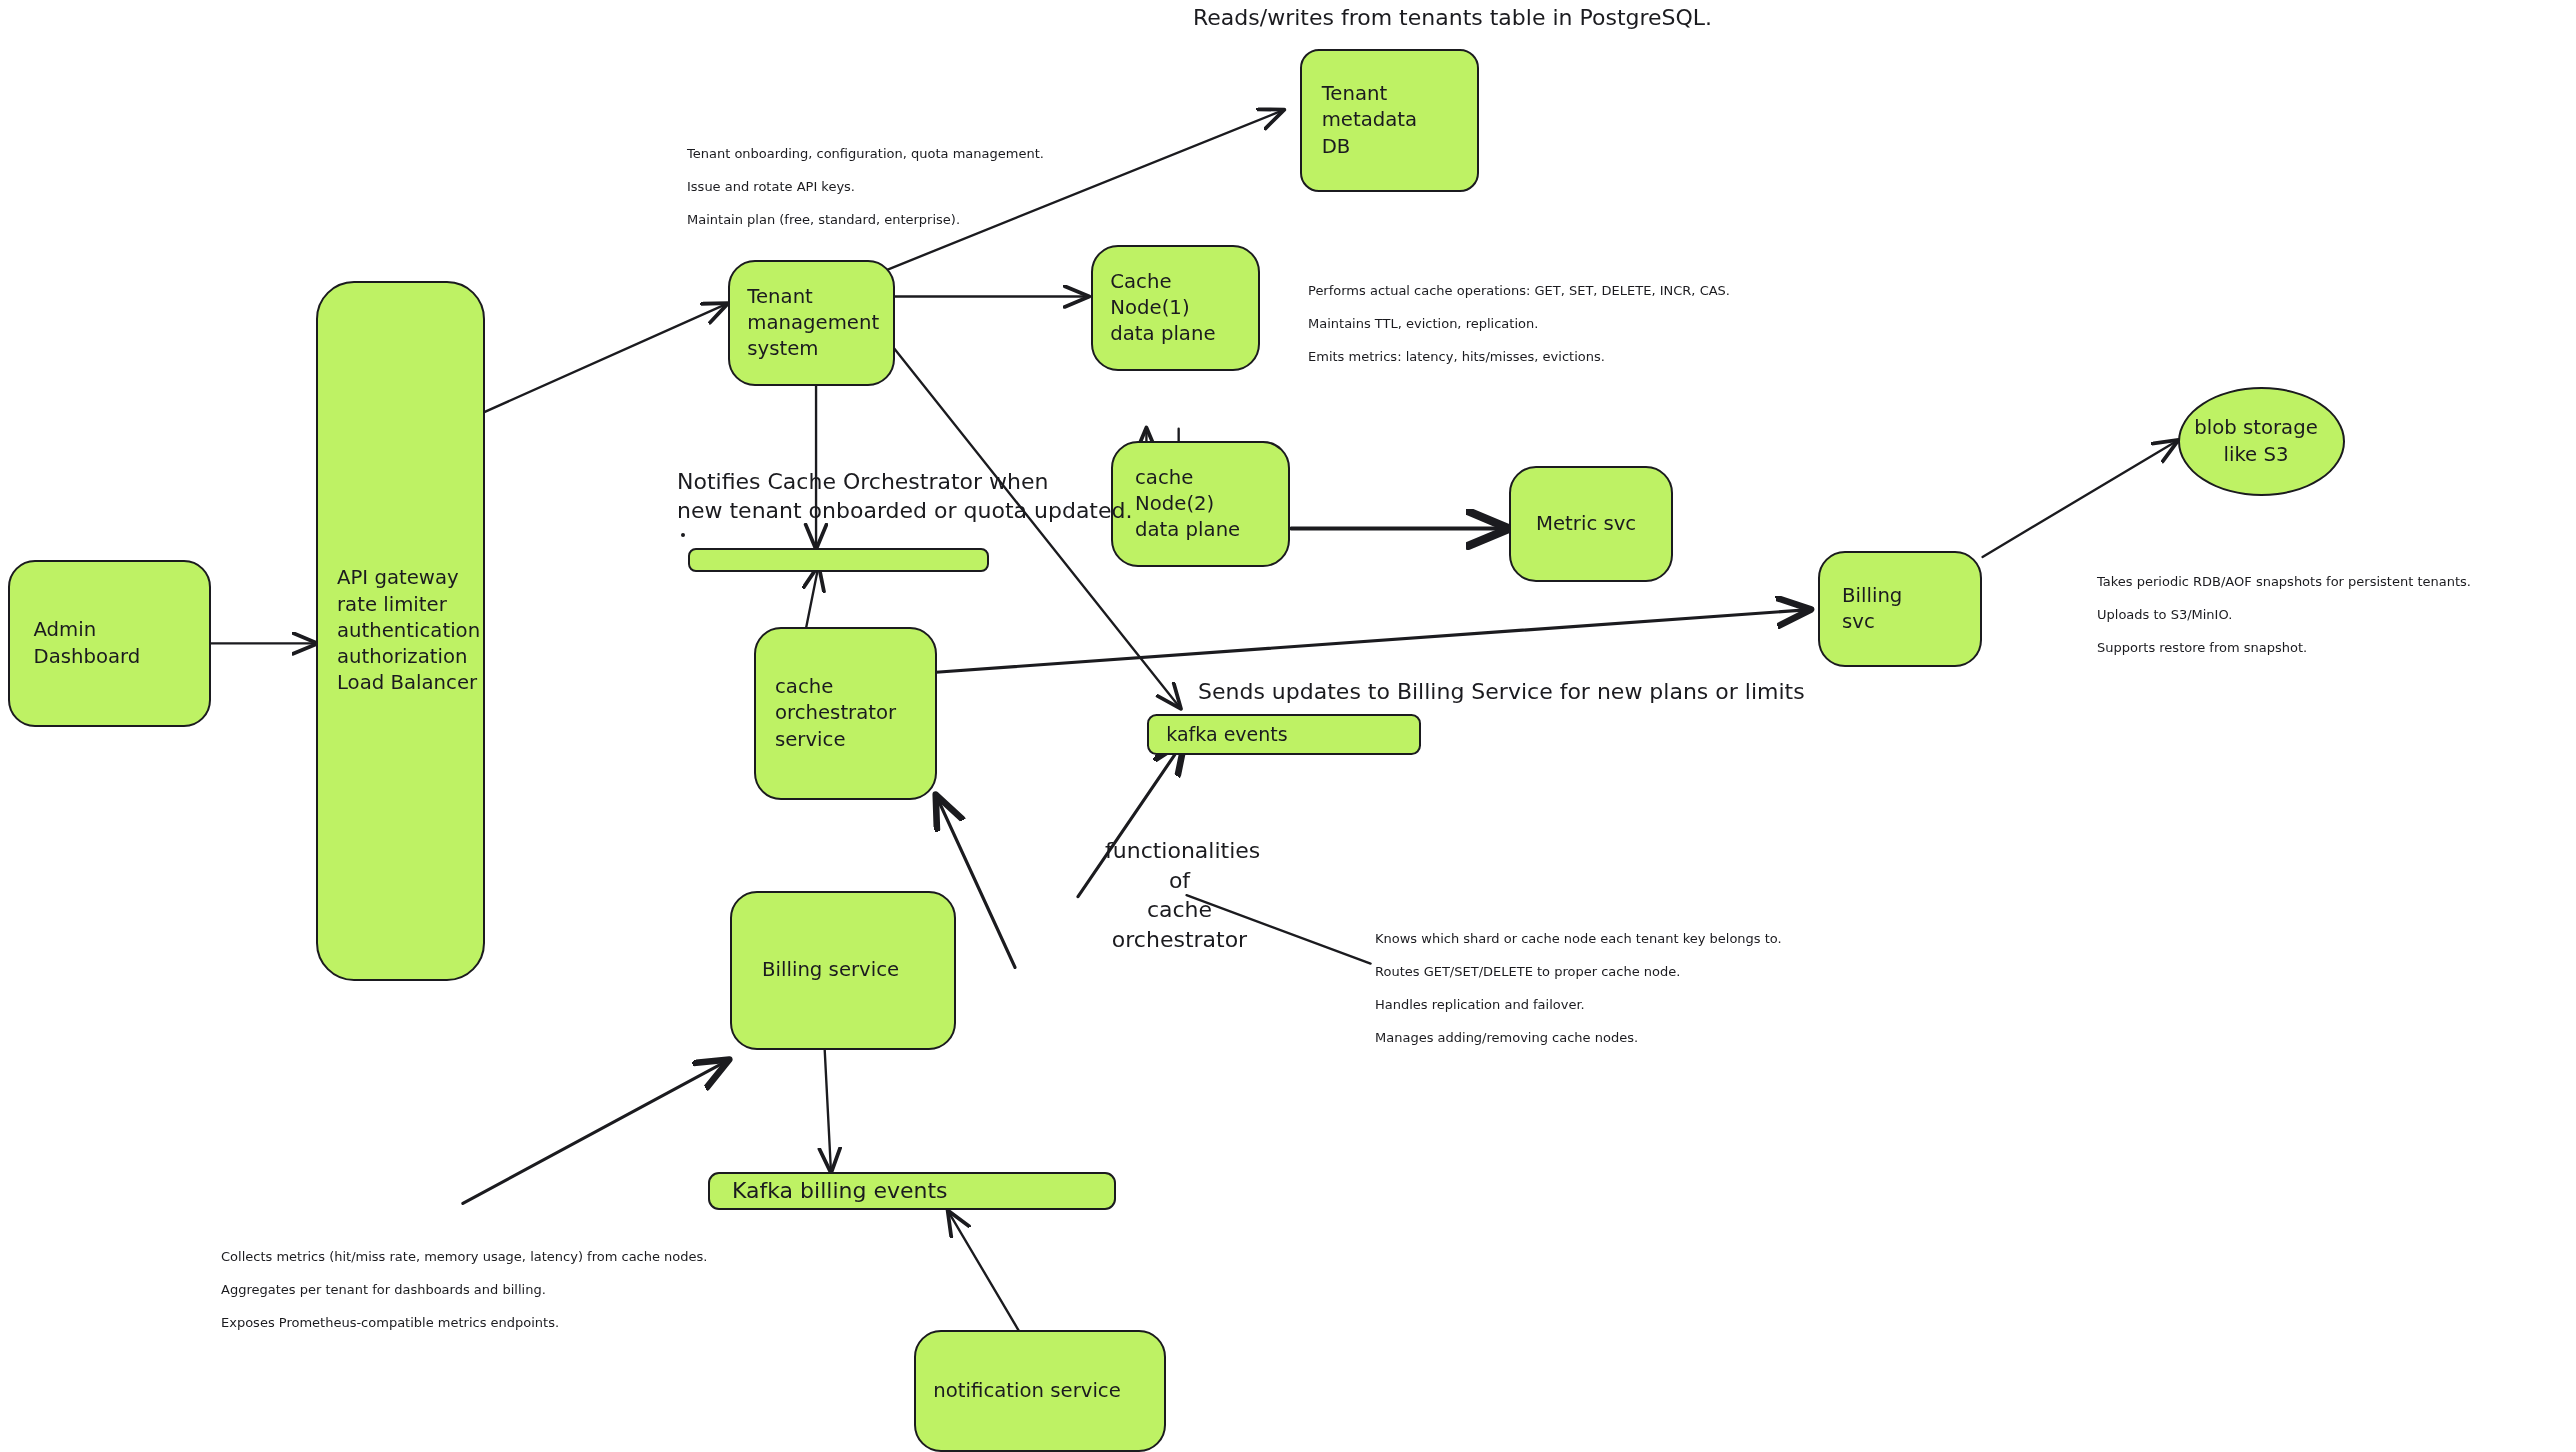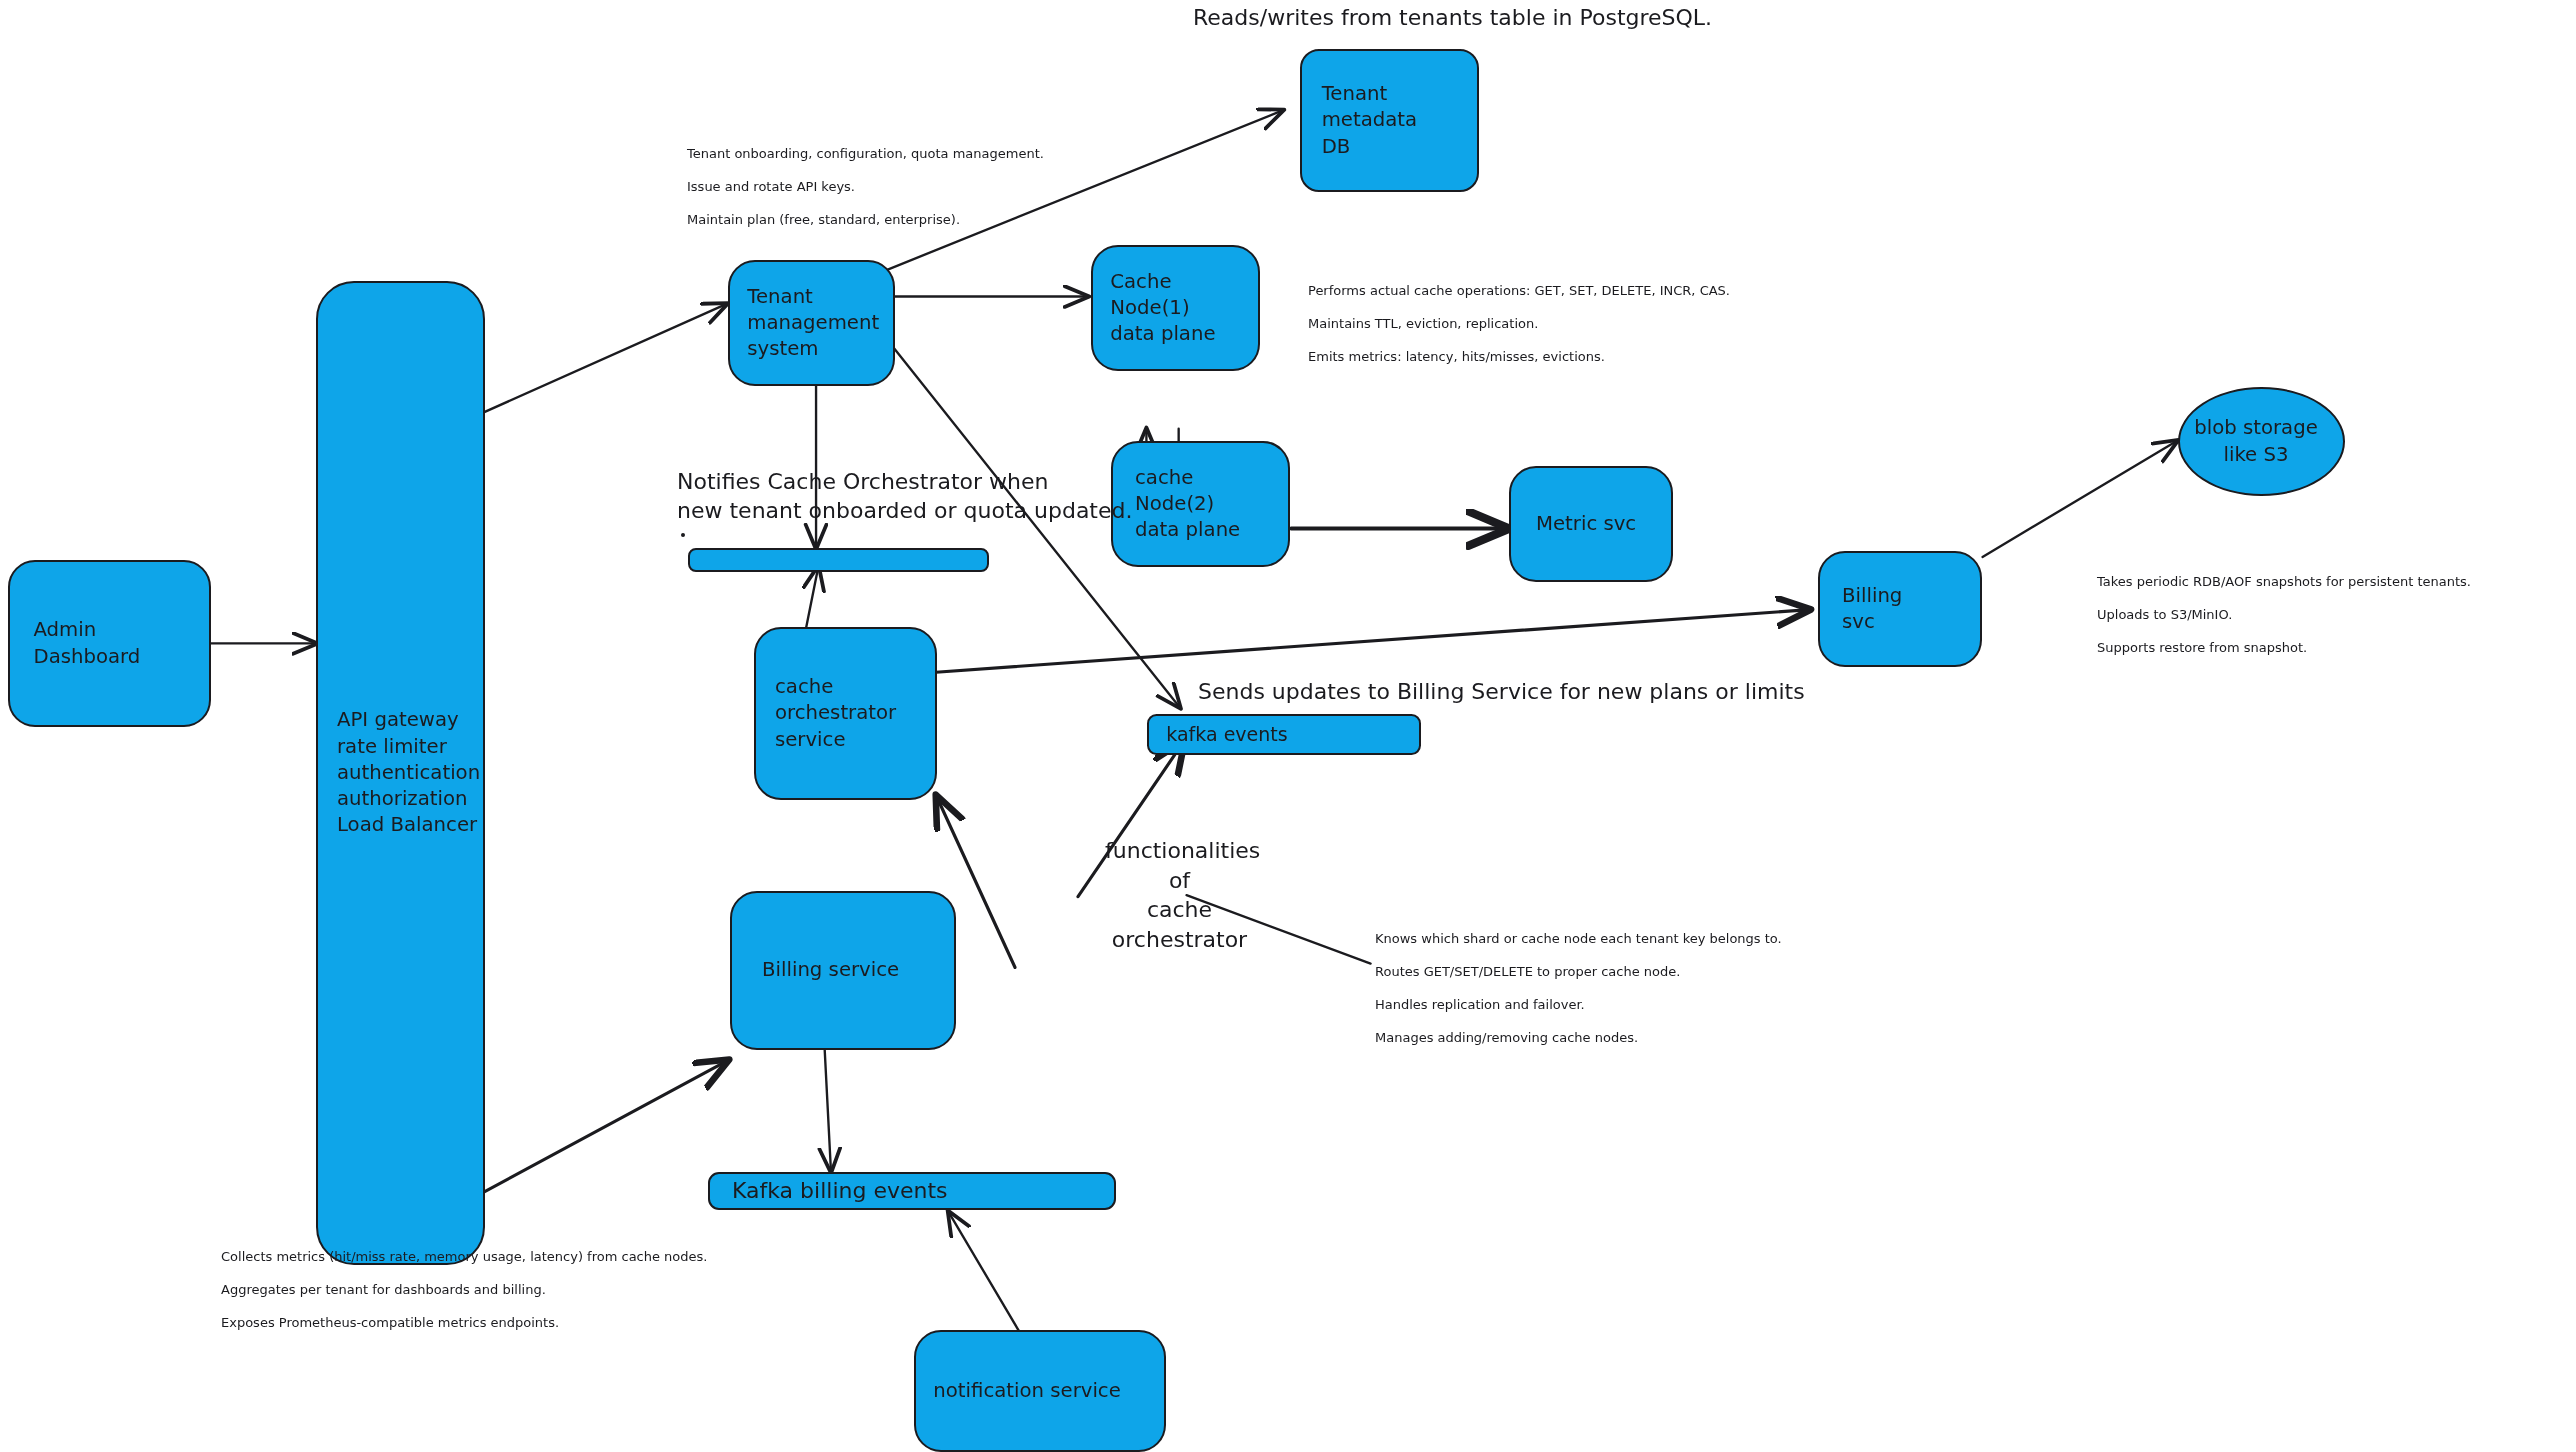--- a/index.html
+++ b/index.html
@@ -21,21 +21,21 @@
     left: 0;
     top: 0;
     width: 2576px;
     height: 1452px;
     pointer-events: none;
   }
   .node {
     position: absolute;
     box-sizing: border-box;
     border: 2.4px solid #1b1b1f;
-    background: #0ea5e9;
+    background: #bef264;
     display: flex;
     align-items: center;
     justify-content: flex-start;
   }
   .node.rect {
     border-radius: 27px;
   }
   .node.bar {
     border-radius: 14px;
   }
@@ -141,21 +141,21 @@
       <path d="M588,1530 L925,1348" marker-end="url(#ahb)" stroke-width="4"></path>
 
       <path d="M1508,1138 L1742,1225"></path>
     </g>
   </svg>
 
   <div class="node rect" style="left:7.9px; top:560px; width:203px; height:167px;">
     <span class="label">Admin Dashboard</span>
   </div>
 
-  <div class="node rect" style="left:316px; top:281px; width:169px; height:984px; border-radius:38px;">
+  <div class="node rect" style="left:316px; top:281px; width:169px; height:700px; border-radius:38px;">
     <span class="label" style="padding-left:19px;">API gateway
 rate limiter
 authentication
 authorization
 Load Balancer</span>
   </div>
 
   <div class="node rect" style="left:728px; top:260px; width:167px; height:126px;">
     <span class="label" style="padding-left:17.3px;">Tenant
 management

